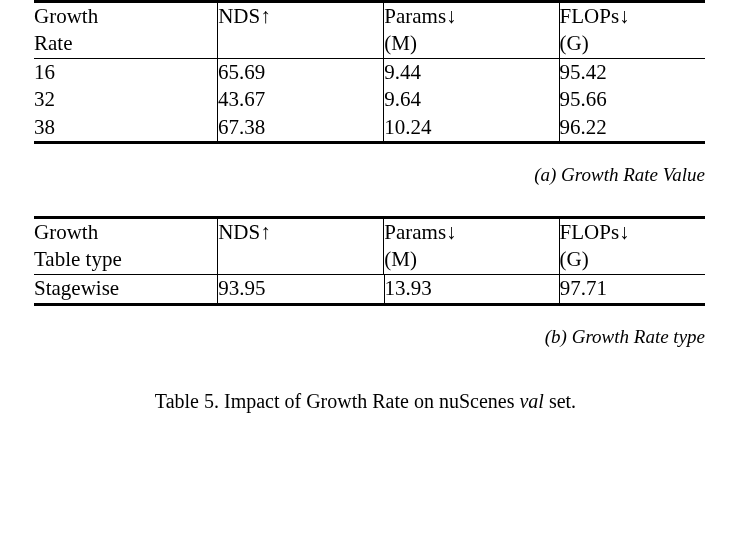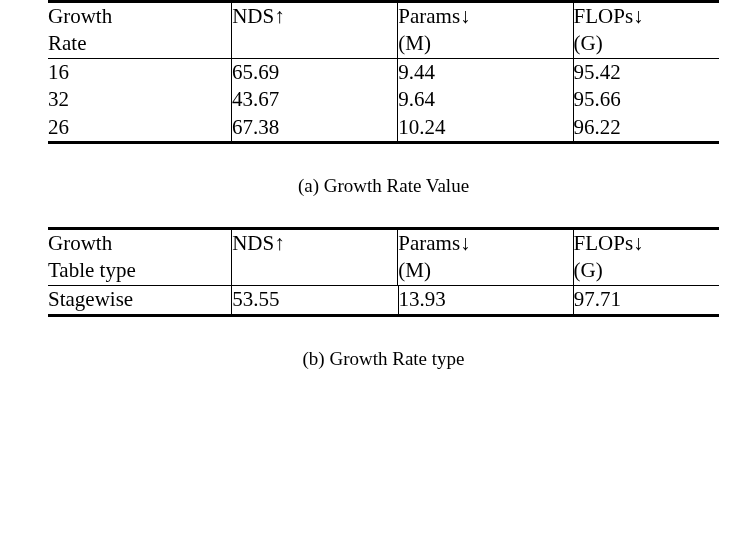--- a/index.html
+++ b/index.html
@@ -12,21 +12,21 @@
     height: 556px;
     font-family: "Liberation Serif", serif;
     color: #000000;
     overflow: hidden;
   }
   .page {
     position: relative;
     width: 731px;
     height: 392px;
     box-sizing: border-box;
-    padding: 0 48px;
+    padding: 0 34px;
   }
   .table-block {
     width: 671px;
     margin: 0 auto;
   }
   table.tbl {
     width: 100%;
     border-collapse: collapse;
     font-size: 21px;
     line-height: 1.30;
@@ -57,24 +57,25 @@
   .c1 { width: 184px; }
   .c2 { width: 166px; }
   .c3 { width: 175px; }
   .c4 { width: 146px; }
   .pad-top-head { padding-top: 9px; }
   .pad-bot-head { padding-bottom: 9px; }
   .pad-top-body { padding-top: 7px; }
   .pad-bot-body { padding-bottom: 7px; }
   .bold { font-weight: bold; }
   .caption {
-    text-align: center;
+    text-align: right;
     font-size: 19px;
-    margin-top: 31px;
+    margin-top: 20px;
     margin-bottom: 0;
+    font-style: italic;
   }
   .spacer-between { height: 30px; }
   .main-caption {
     text-align: center;
     font-size: 20px;
     margin-top: 42px;
   }
   .ital { font-style: italic; }
 </style>
 </head>
@@ -103,21 +104,21 @@
         <td class="cell c3 col-div pad-top-body">9.44</td>
         <td class="cell c4 col-div pad-top-body">95.42</td>
       </tr>
       <tr>
         <td class="cell c1">32</td>
         <td class="cell c2 col-div">43.67</td>
         <td class="cell c3 col-div">9.64</td>
         <td class="cell c4 col-div">95.66</td>
       </tr>
       <tr>
-        <td class="cell c1 pad-bot-body">26</td>
+        <td class="cell c1 pad-bot-body">38</td>
         <td class="cell c2 col-div pad-bot-body">67.38</td>
         <td class="cell c3 col-div pad-bot-body">10.24</td>
         <td class="cell c4 col-div pad-bot-body">96.22</td>
       </tr>
     </tbody>
       </table>
     <div class="rule-thick"></div>
     <div class="caption">(a) Growth Rate Value</div>
   </div>
 
@@ -133,24 +134,25 @@
         <td class="cell c3 col-div pad-top-head pad-bot-head"><span>Params↓</span><br><span>(M)</span></td>
         <td class="cell c4 col-div pad-top-head pad-bot-head"><span>FLOPs↓</span><br><span>(G)</span></td>
       </tr>
     </tbody>
       </table>
     <div class="rule-thin"></div>
     <table class="tbl">
       <tbody>
       <tr>
         <td class="cell c1 pad-bot-body">Stagewise</td>
-        <td class="cell c2 col-div pad-bot-body bold">53.55</td>
+        <td class="cell c2 col-div pad-bot-body bold">93.95</td>
         <td class="cell c3 col-div pad-bot-body">13.93</td>
         <td class="cell c4 col-div pad-bot-body">97.71</td>
       </tr>
     </tbody>
       </table>
     <div class="rule-thick"></div>
     <div class="caption">(b) Growth Rate type</div>
   </div>
 
+  <div class="main-caption"><span>Table 5. Impact of Growth Rate on nuScenes </span><span class="ital">val</span><span> set.</span></div>
 
 </div>
 
 </body></html>

